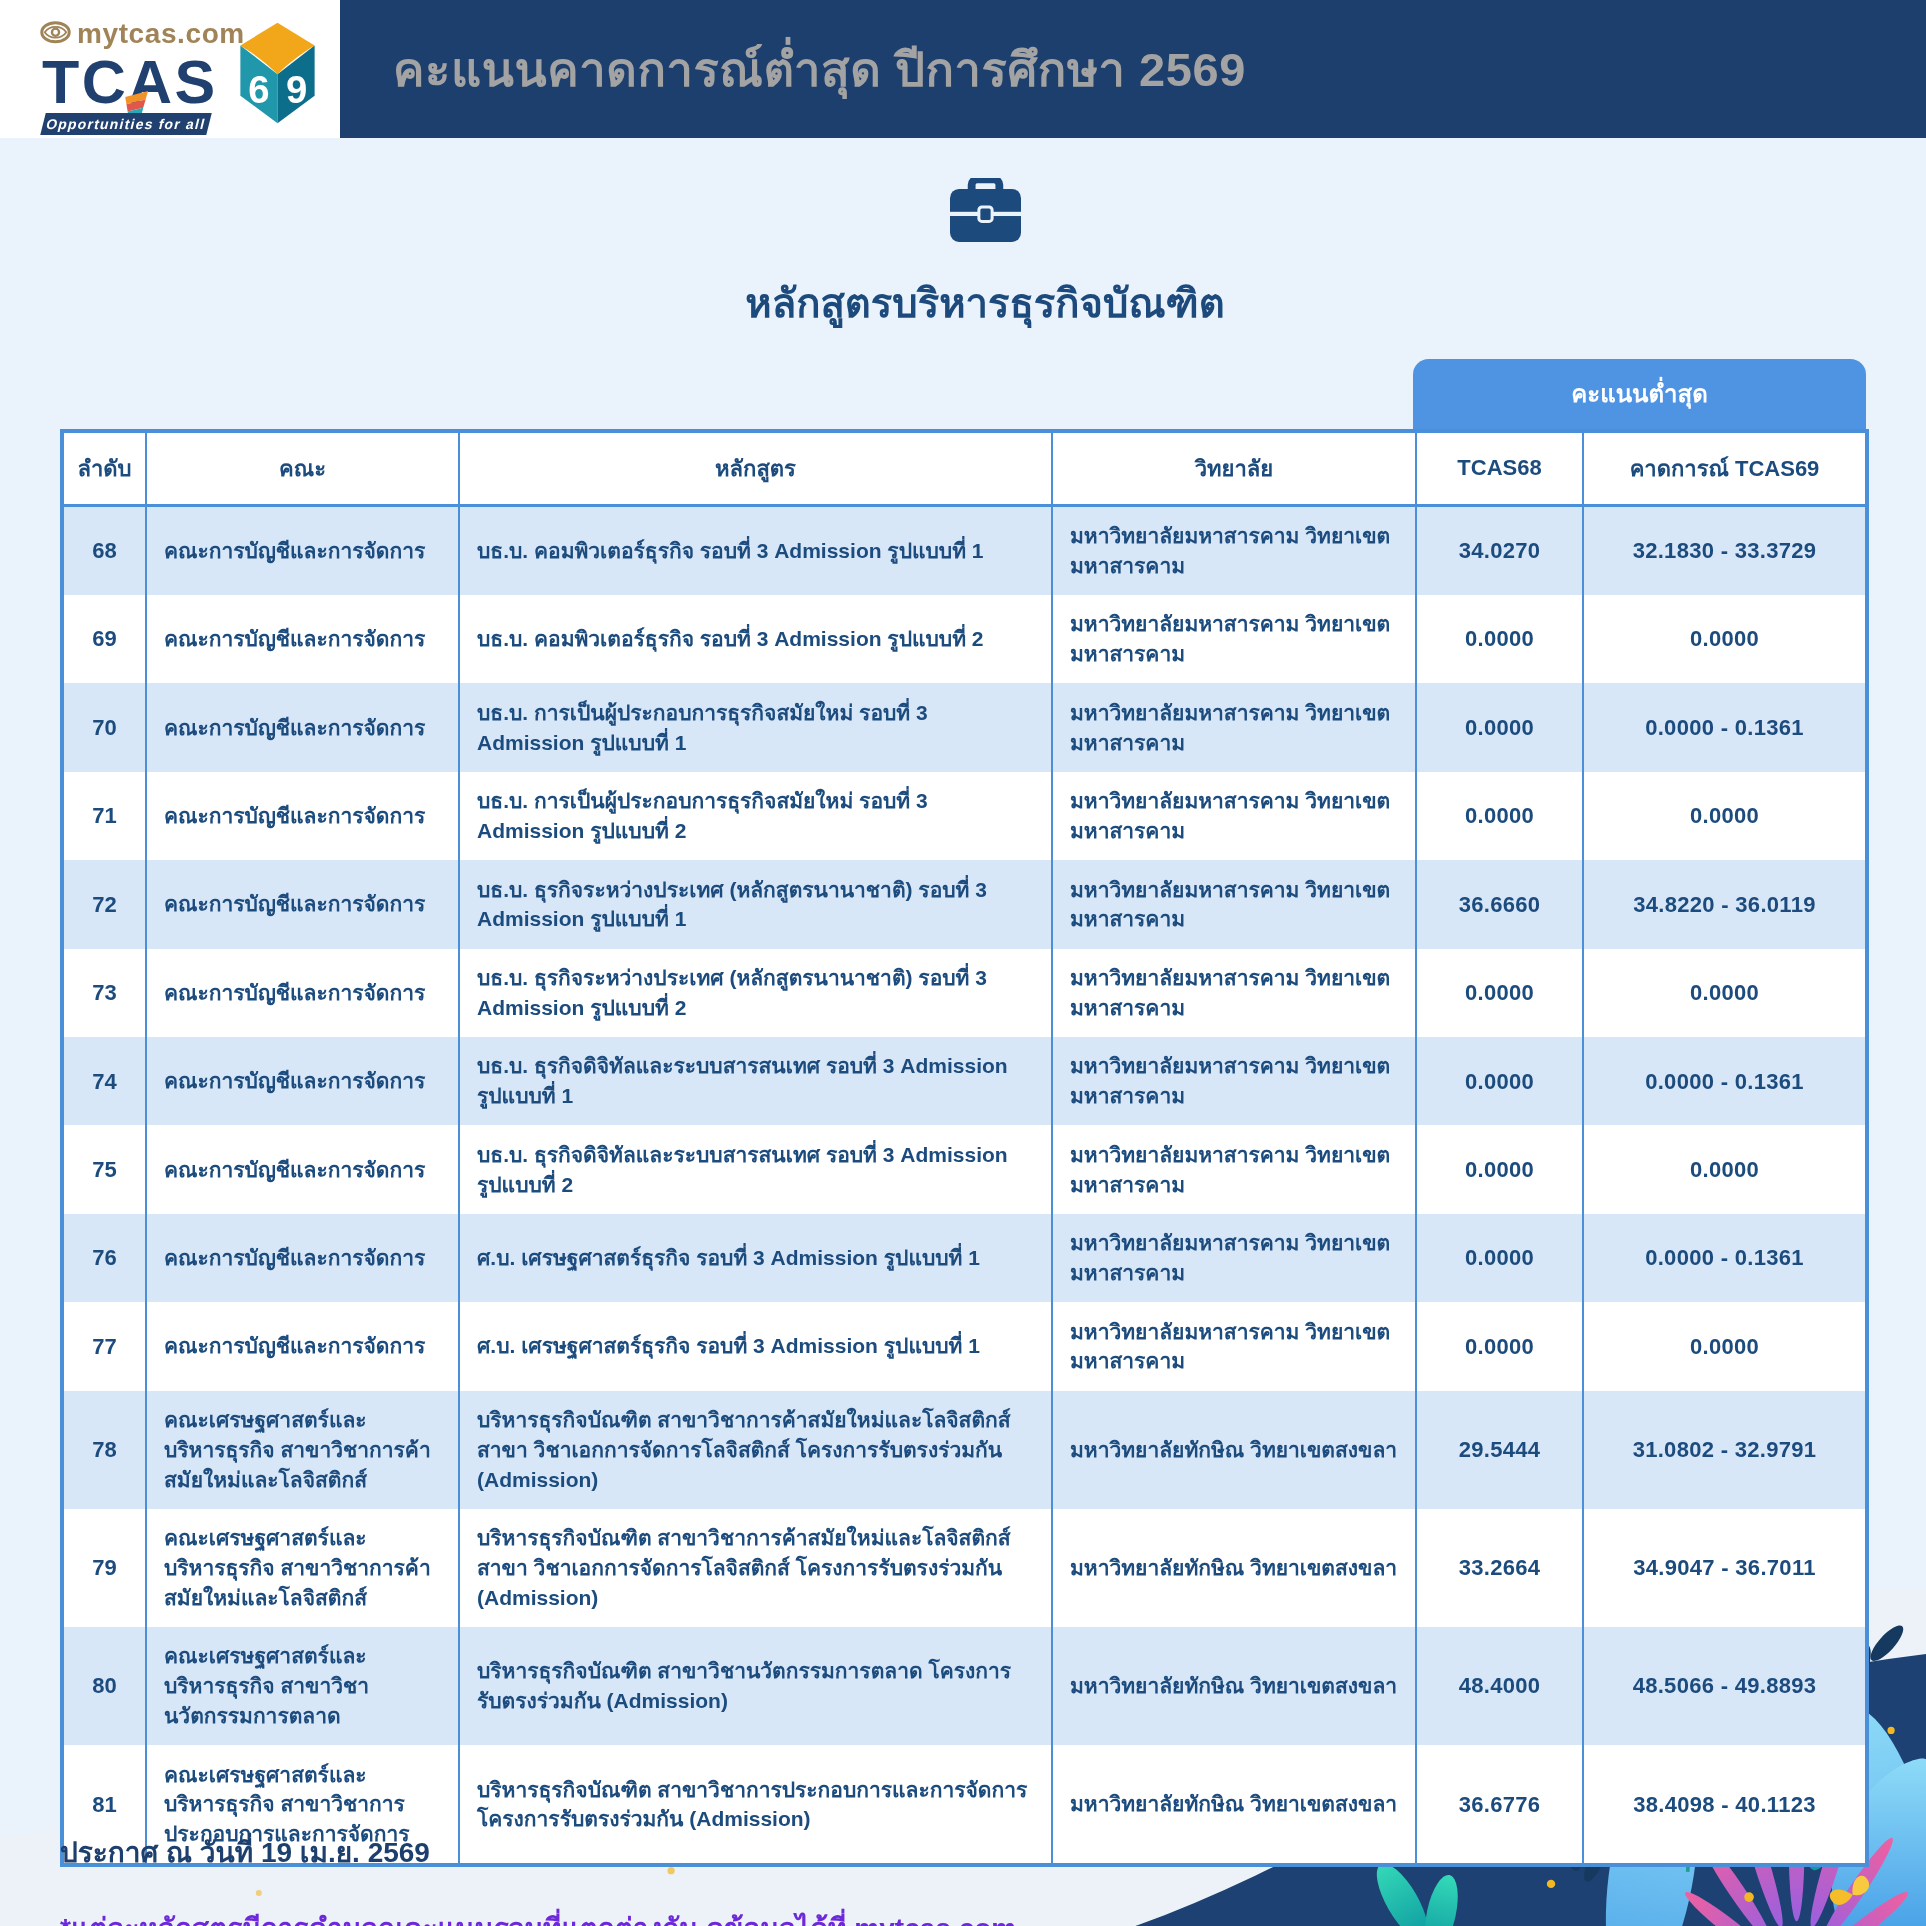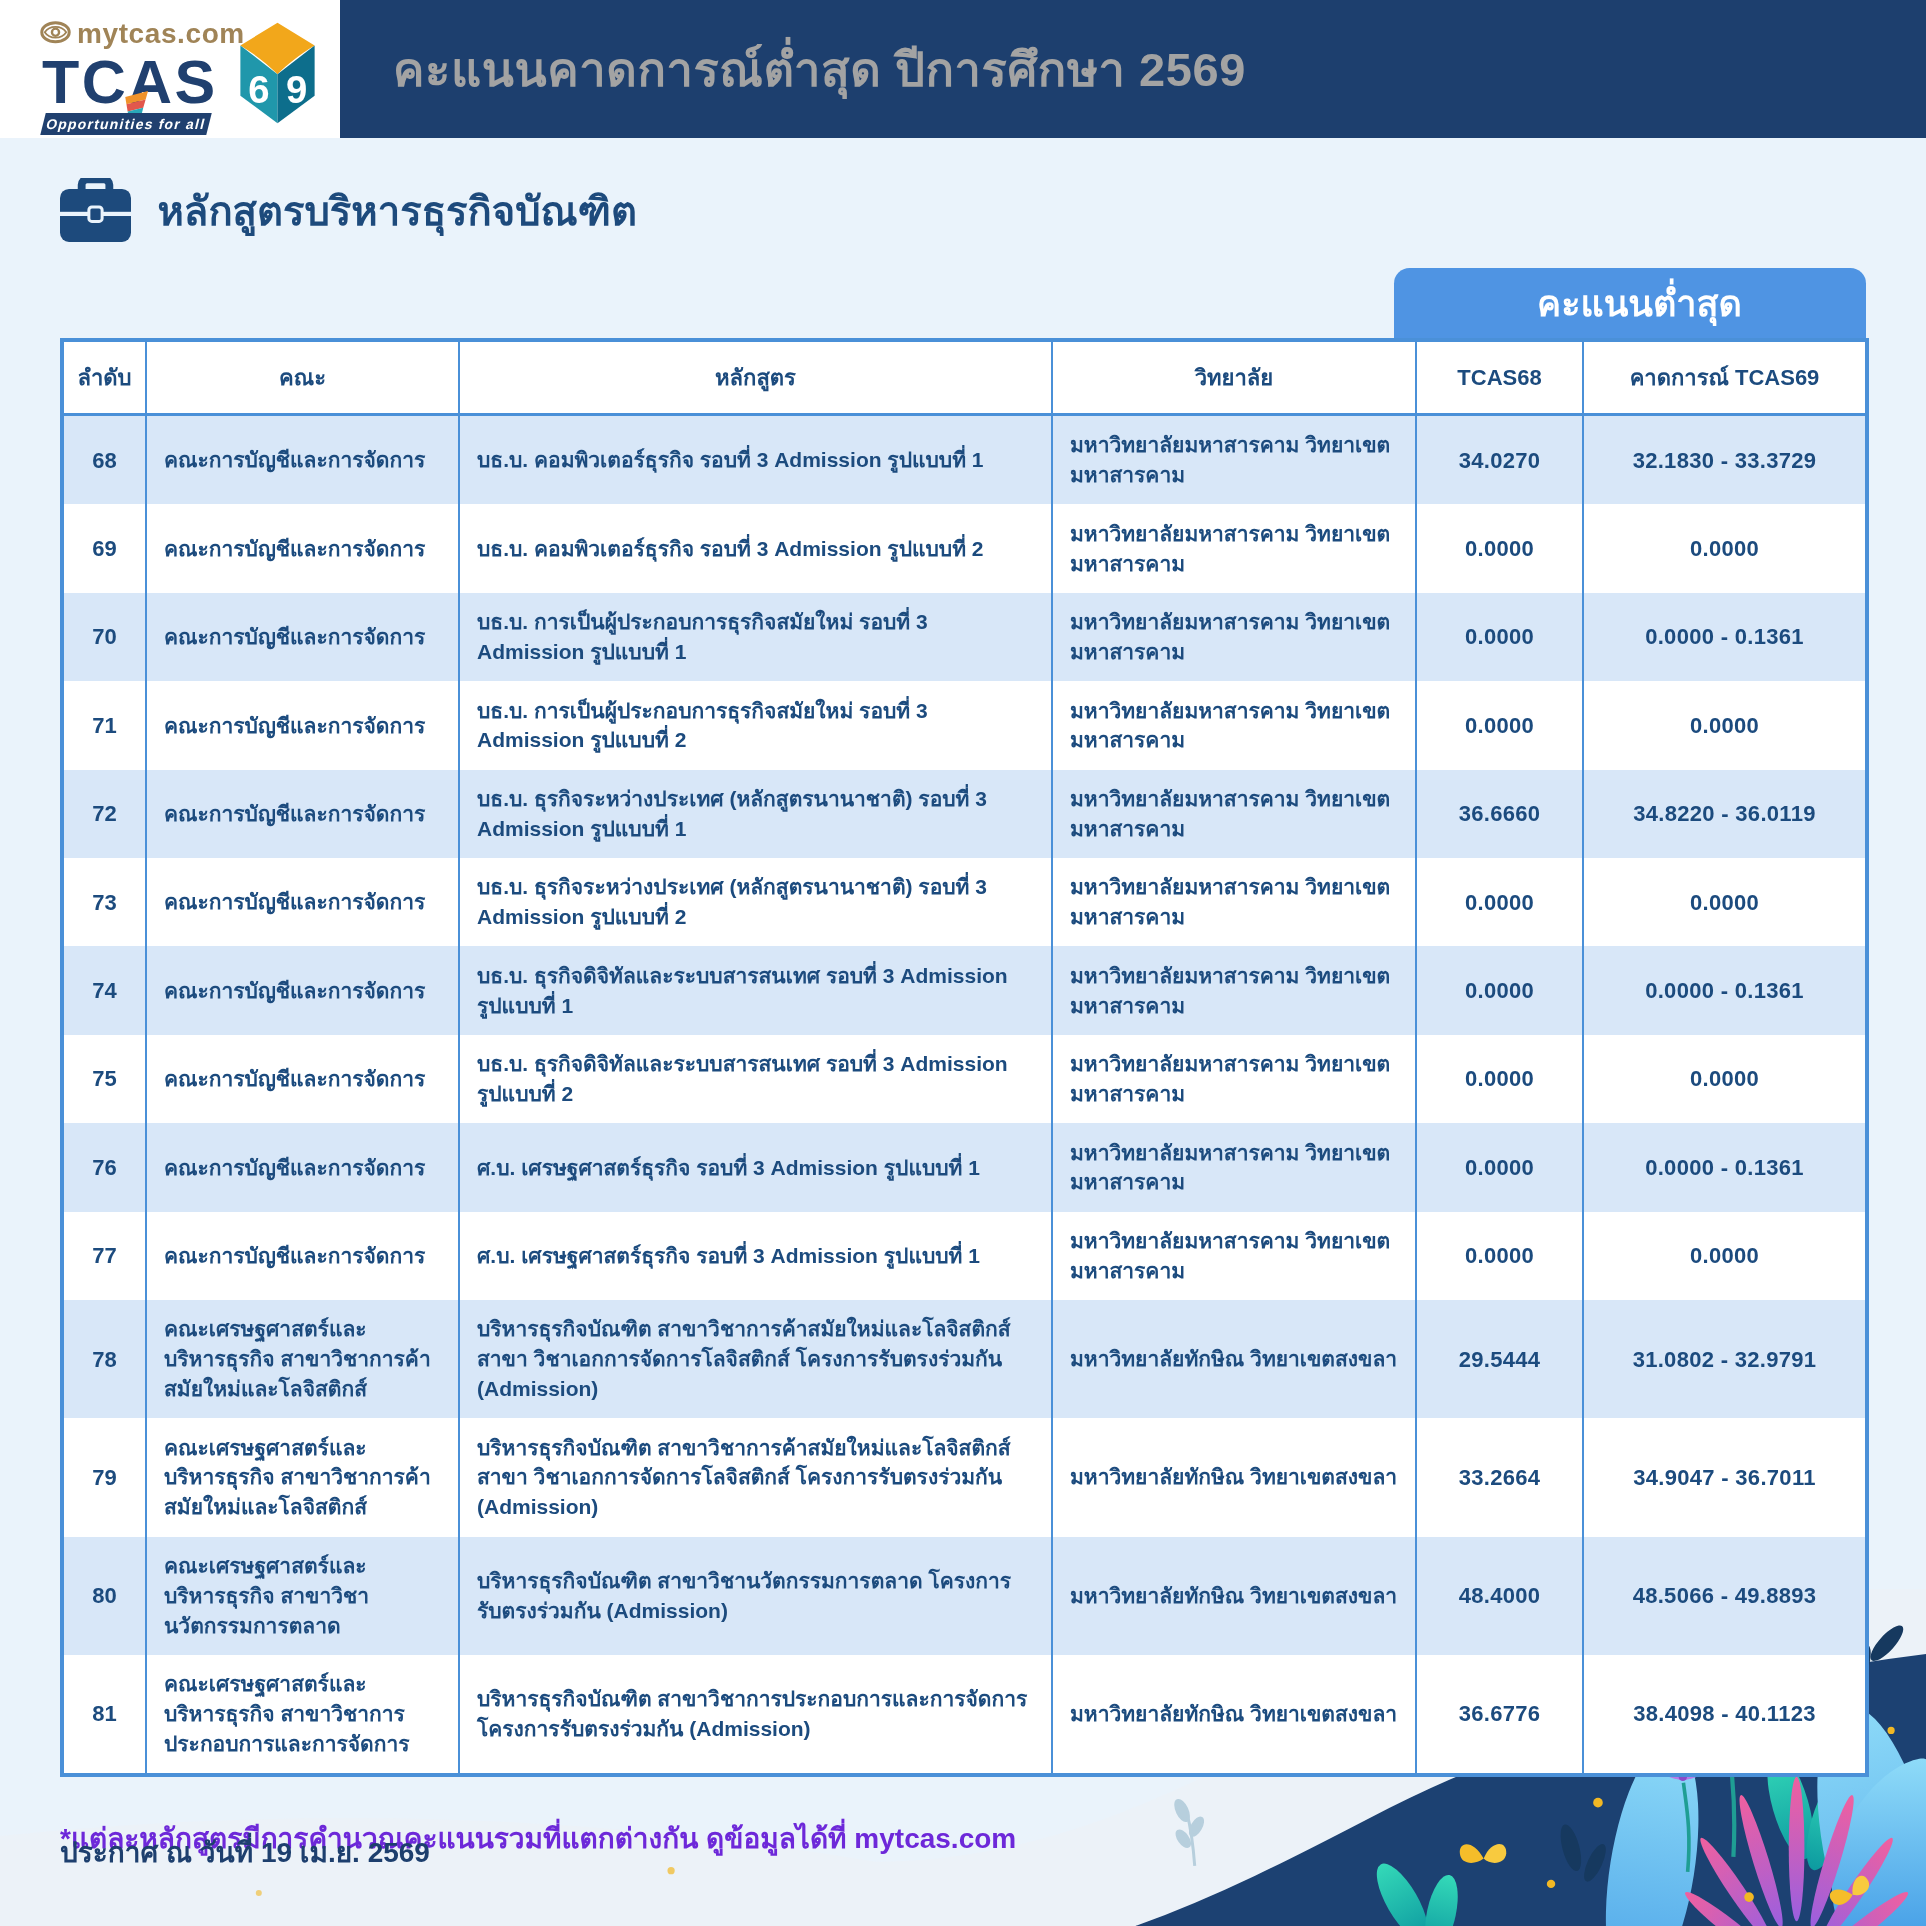--- a/index.html
+++ b/index.html
@@ -14,25 +14,25 @@
   .logo-brand{position:absolute;left:42px;top:47px;font-size:61px;font-weight:900;color:#20406f;letter-spacing:2.4px;}
   .logo-accent{position:absolute;left:124px;top:91px;}
   .logo-band{position:absolute;left:43px;top:113px;width:166px;height:22px;background:#20406f;transform:skewX(-14deg);
              display:flex;align-items:center;justify-content:center;color:#fff;font-size:14px;font-weight:bold;letter-spacing:1.2px;}
   .logo-cube{position:absolute;left:232px;top:20.5px;}
   .title-bar{flex:1;background:#1d3f6e;display:flex;align-items:center;padding-left:53px;}
   .page-title{color:#a3a3a3;font-size:47px;font-weight:bold;letter-spacing:0.6px;}
 
   
   .content{position:relative;z-index:2;}
-  .section{display:flex;align-items:center;gap:26.5px;margin:40px 16px 6px 60px;}
+  .section{display:flex;align-items:center;gap:26.5px;margin:40px 16px 6px 60px;flex-direction:column;}
   .section-title{font-size:40px;font-weight:bold;color:#1d4a7c;}
 
   .score-tab{width:453px;height:70px;margin:24px 60px 0 auto;background:#4f94e3;border-radius:15.6px 15.6px 0 0;
-             display:flex;align-items:center;justify-content:center;color:#ffffff;font-size:36px;font-weight:bold;padding-left:19px;}
+             display:flex;align-items:center;justify-content:center;color:#ffffff;font-size:24px;font-weight:bold;}
 
   table.t{border-collapse:collapse;table-layout:fixed;width:1806px;margin:0 60px;background:#701a75;border:4.8px solid #4a90d8;}
   .t thead th{background:#ffffff;color:#1c4b7e;font-size:22px;font-weight:bold;padding:18px 7.2px;
               border-left:2.4px solid #4a90d8;border-bottom:3px solid #4a90d8;text-align:center;}
   .t thead th:first-child{border-left:none;}
   .t td{border-left:2.4px solid #4a90d8;padding:14.4px 17px;vertical-align:middle;font-weight:bold;color:#1c4b7e;
         font-size:21px;line-height:1.42;text-align:left;word-wrap:break-word;}
   .t td:first-child{border-left:none;text-align:center;font-size:22px;}
   .t td.num{text-align:center;font-size:22px;letter-spacing:0.3px;}
   .t tbody tr:nth-child(odd){background:#d8e7f8;}

